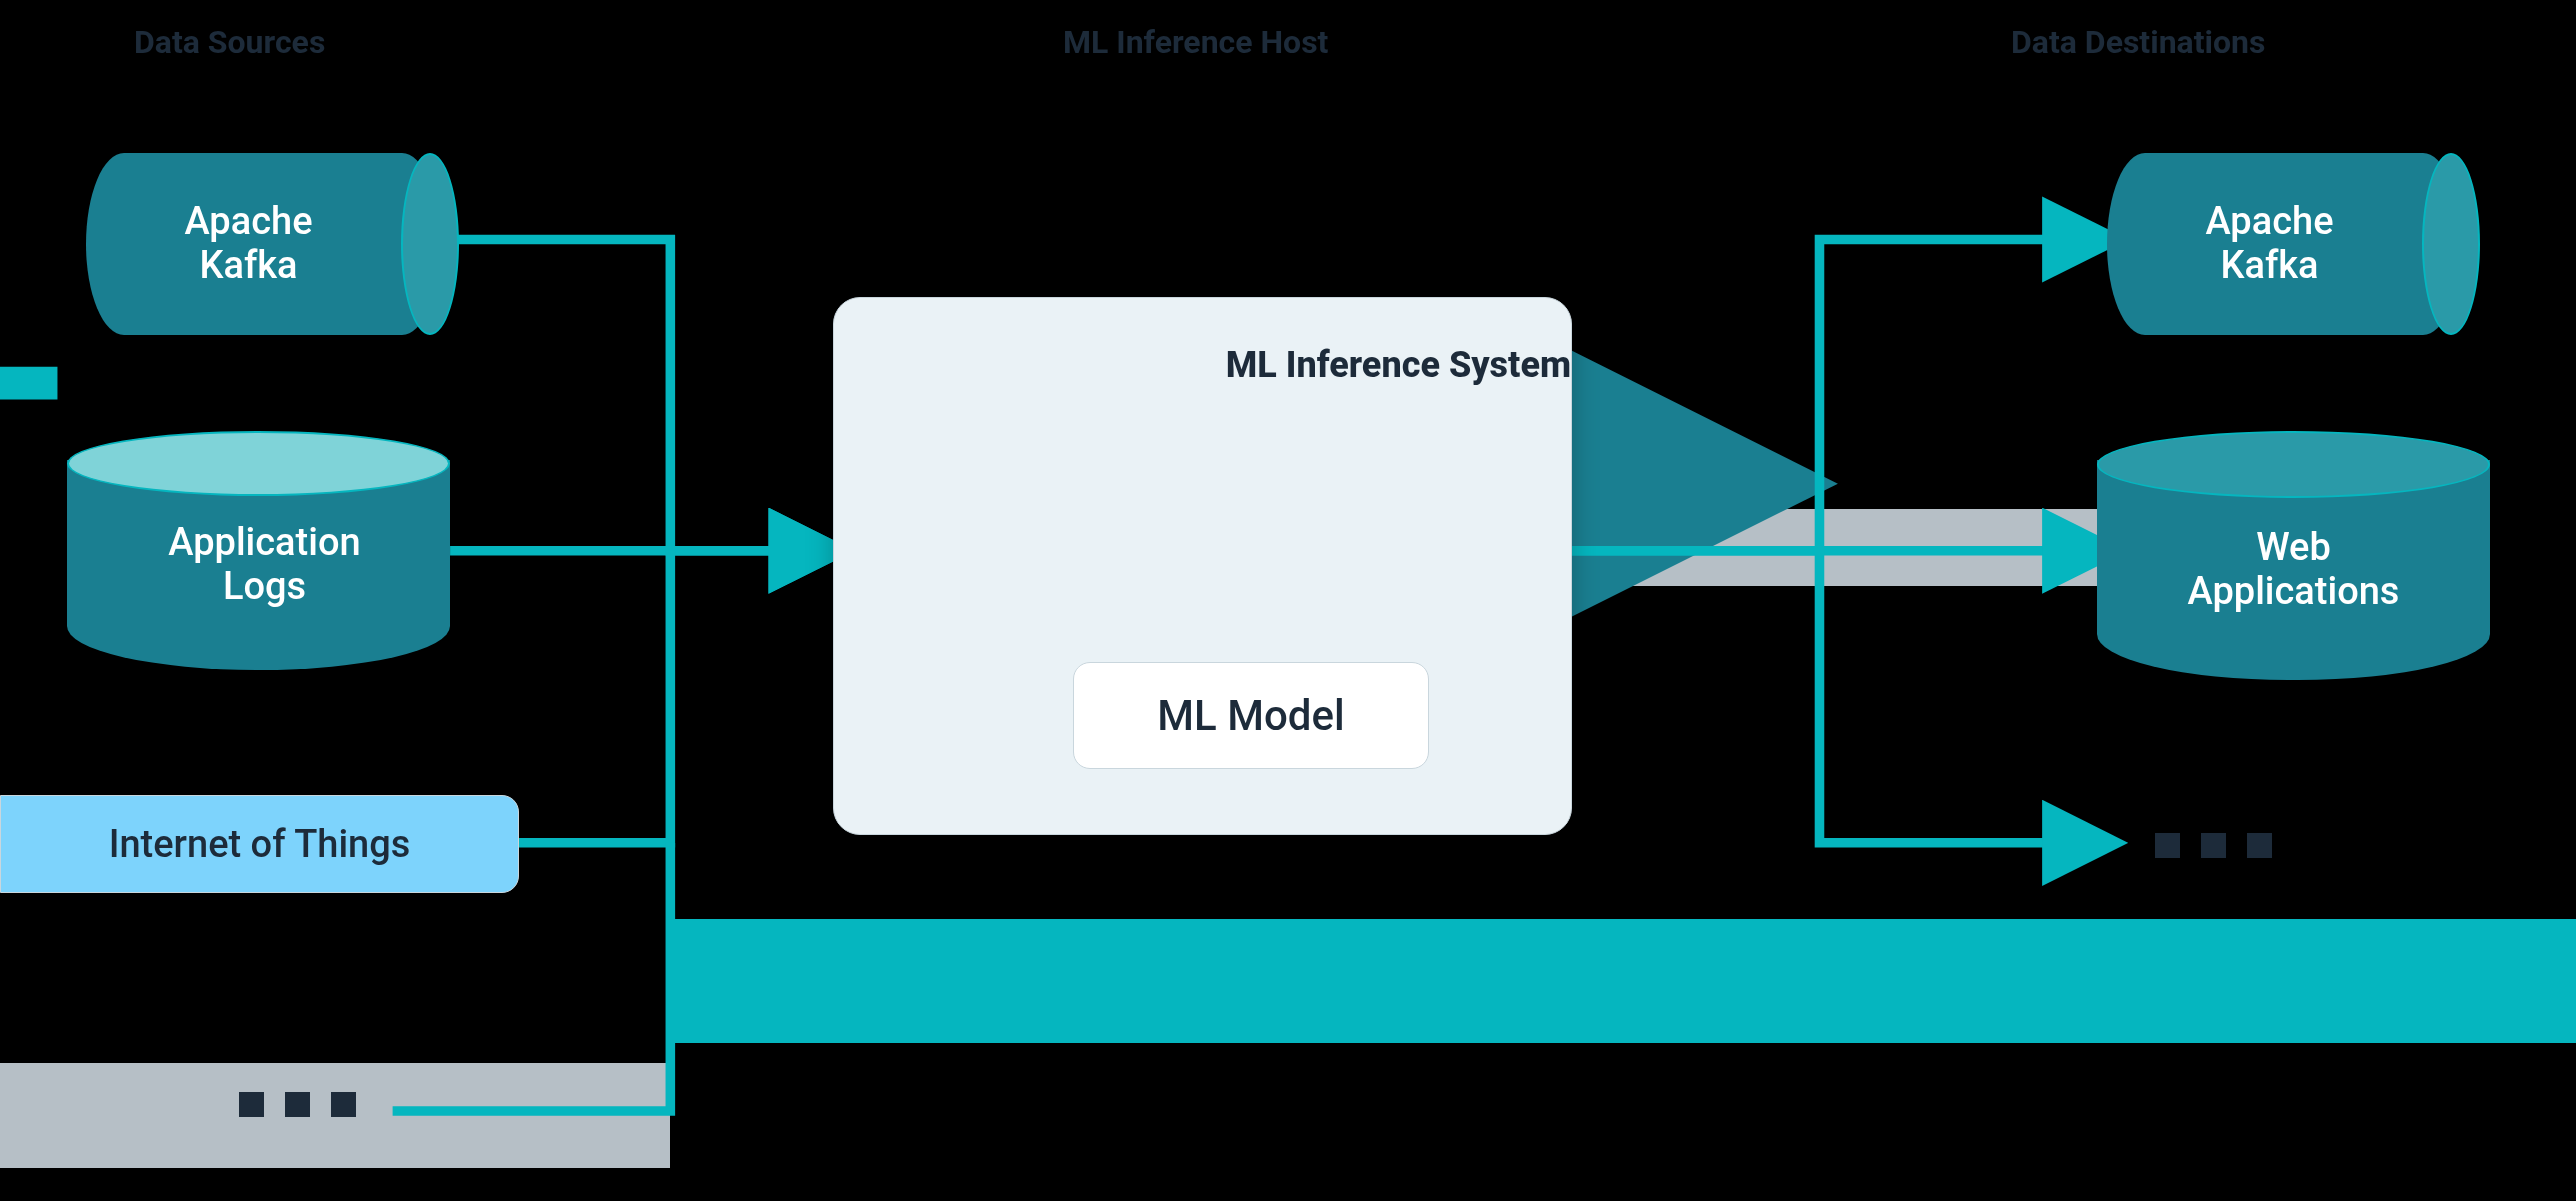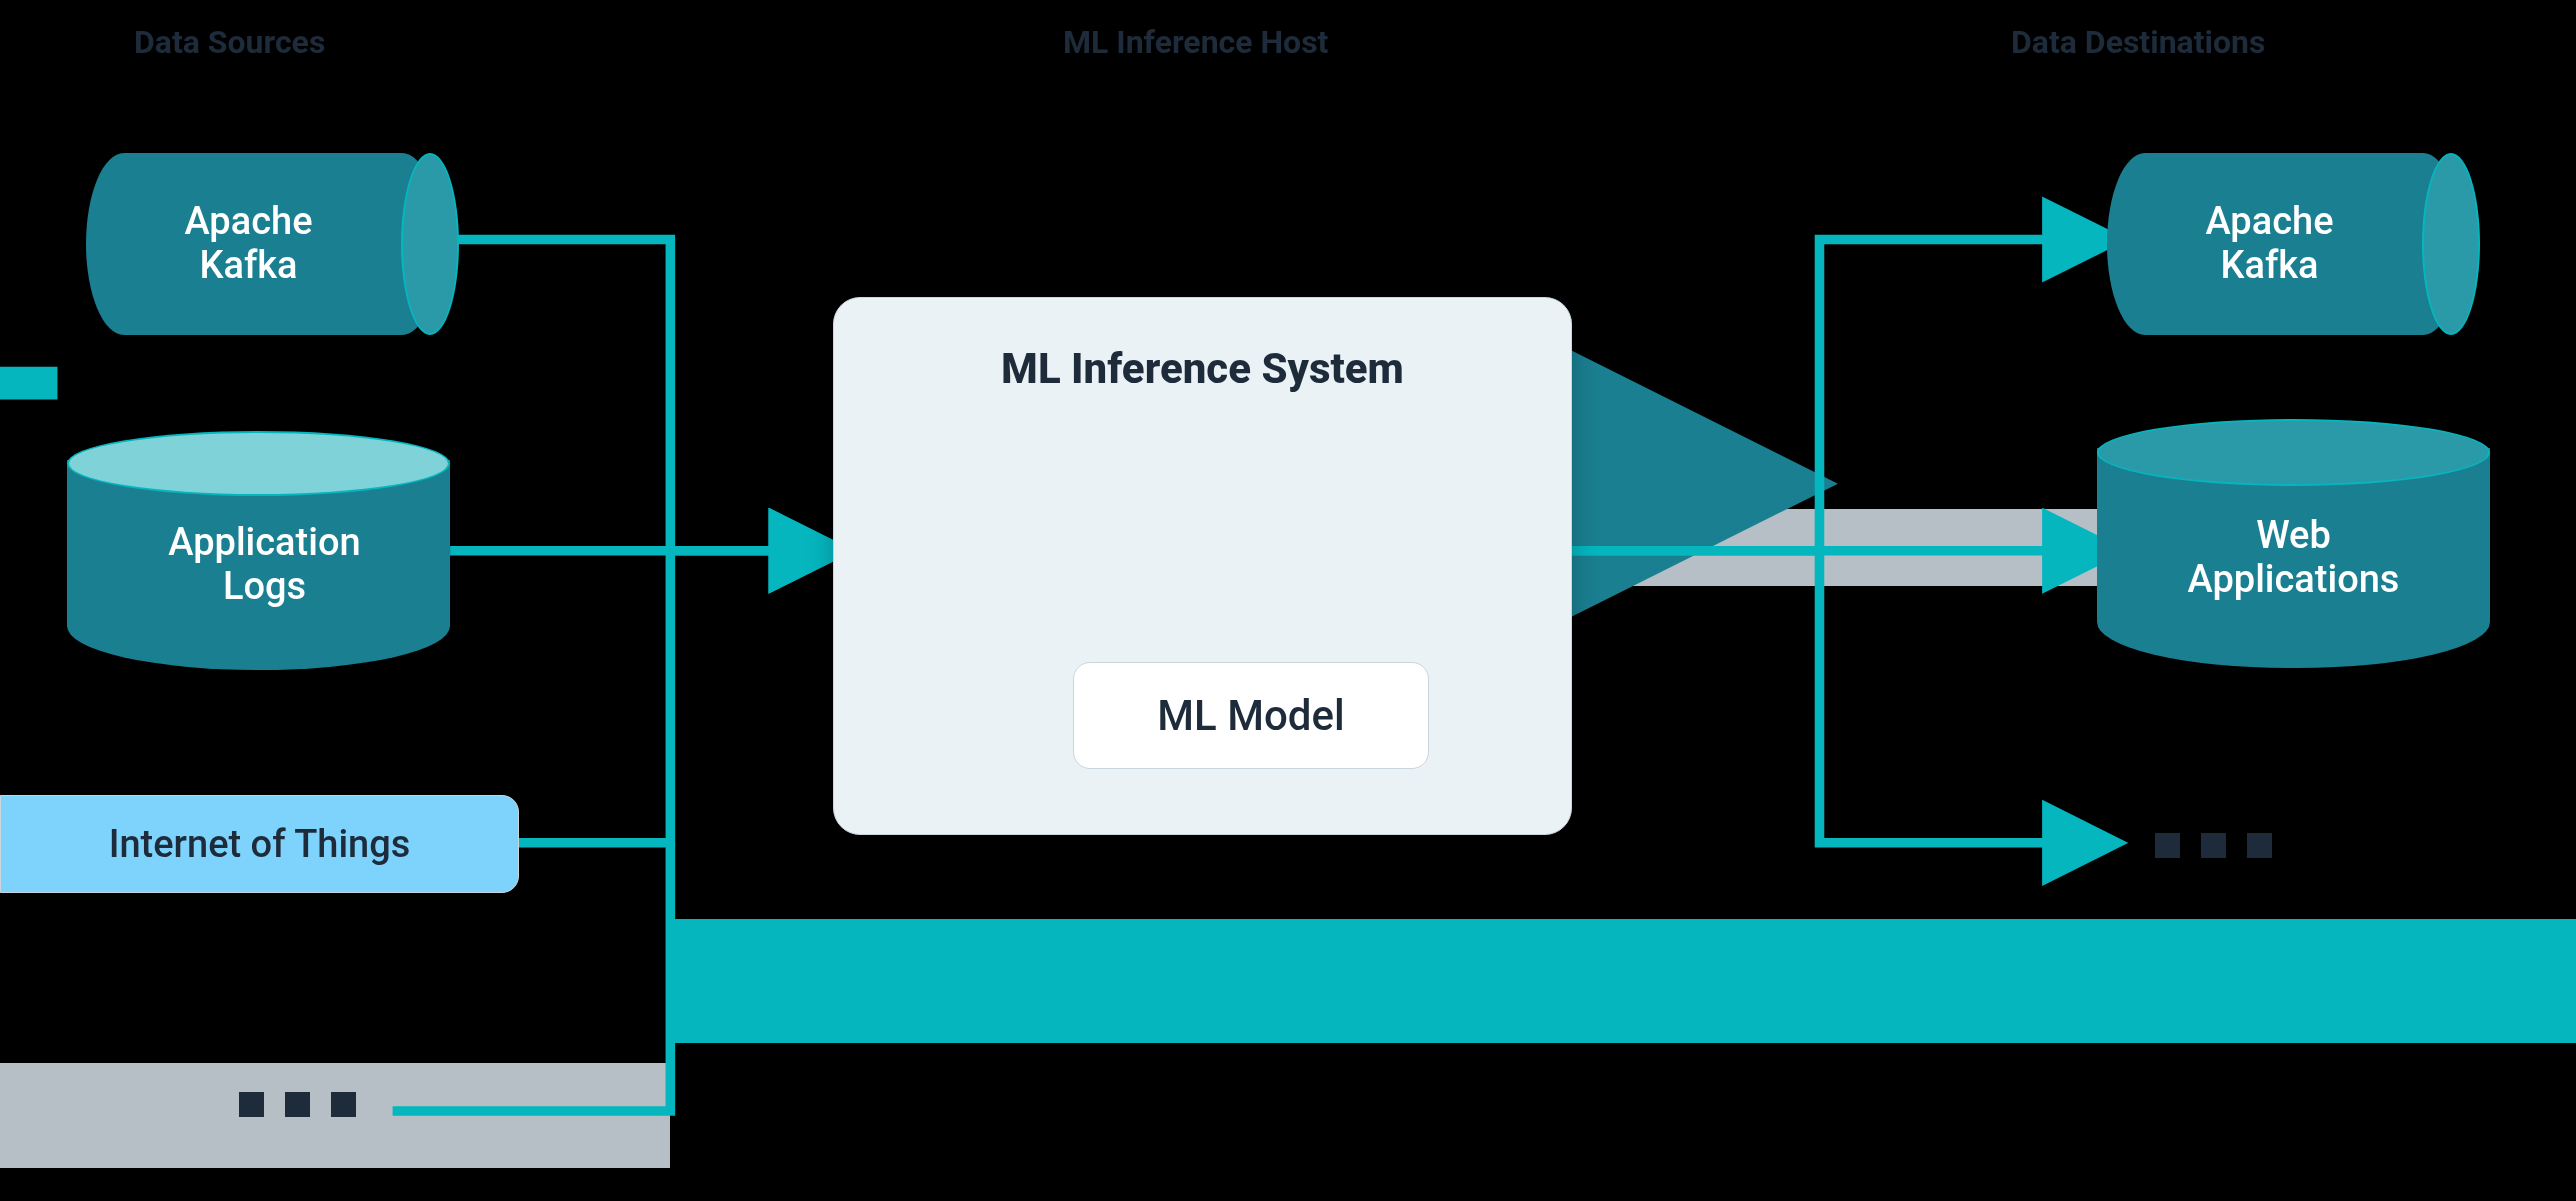--- a/index.html
+++ b/index.html
@@ -65,23 +65,23 @@
   
   .card {
     position: absolute;
     background: #eaf2f6;
     border: 1.9px solid #c9d6dd;
     border-radius: 27px;
     box-shadow: 0 11.5px 27px rgba(0,0,0,.25);
   }
   .card .title {
     color: #1d2b3a;
-    font-size: 42px;
+    font-size: 36px;
     font-weight: 800;
-    text-align: center;
+    text-align: right;
   }
   .inner-box {
     position: absolute;
     background: #fff;
     border: 1.9px solid #c9d6dd;
     border-radius: 17px;
     display: flex;
     align-items: center;
     justify-content: center;
     color: #1d2b3a;
@@ -207,21 +207,21 @@
   </div>
 </div>
 
 <div class="hcyl" style="left:2107px; top:153px; width:373px; height:182px;">
   <div class="barrel" style="left:0; right:19px; background:#1a7f91;"></div>
   <div class="cap" style="right:0; background:#2a9aa8; border:2.9px solid #05b6bf;"></div>
   <div class="label" style="white-space:pre-line;">Apache
 Kafka</div>
 </div>
 
-<div class="layer" style="left:2097px; top:419px; width:393px; height:249px;">
+<div class="layer" style="left:2097px; top:431px; width:393px; height:249px;">
   <div style="position:absolute; left:0; right:0; top:29px; bottom:0; background:#1a7f91; border-radius:0 0 192px 192px / 0 0 46px 46px;"></div>
   <div style="position:absolute; left:0; right:0; top:0; height:63px; background:#2a9aa8; border:2.9px solid #05b6bf; border-radius:50%;"></div>
   <div style="position:absolute; left:0; right:0; top:56%; transform:translateY(-50%); text-align:center; color:#fff; font-size:38px; font-weight:500; line-height:1.15; white-space:pre-line;">Web
 Applications</div>
 </div>
 
 <div class="dots" style="left:2155px; top:833px;">
   <div></div>
     <div></div>
     <div></div>

